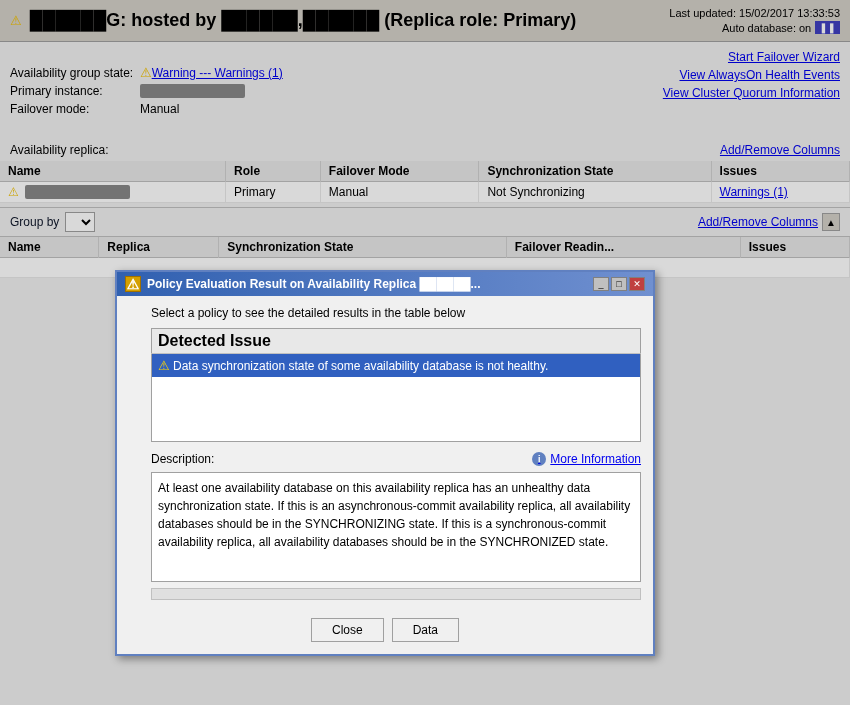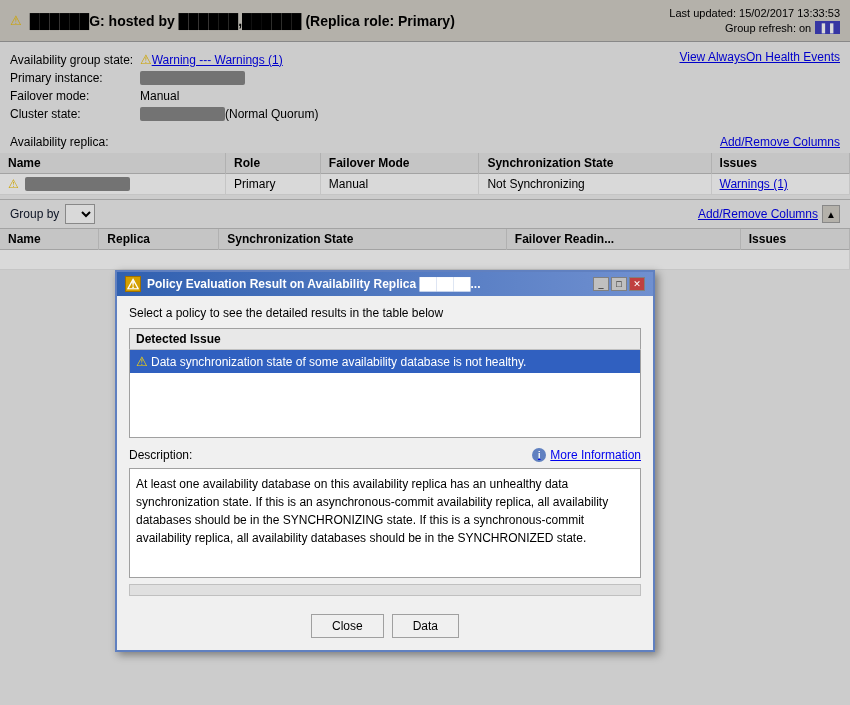--- a/index.html
+++ b/index.html
@@ -28,21 +28,21 @@
       display: flex;
       align-items: center;
       border-bottom: 1px solid #a0a0a0;
       min-height: 42px;
     }
     .header-icon {
       font-size: 22px;
       margin-right: 8px;
     }
     .header-title {
-      font-size: 14px;
+      font-size: 18px;
       font-weight: bold;
       color: #000;
       flex: 1;
     }
     .header-right {
       text-align: right;
       font-size: 11px;
       color: #000;
     }
     .header-right .auto-refresh {
@@ -56,21 +56,21 @@
       background: #4040c0;
       color: white;
       border: none;
       padding: 1px 4px;
       font-size: 10px;
       cursor: pointer;
     }
 
     
     .info-section {
-      padding: 8px 10px;
+      padding: 21px 10px;
       background: #f0f0f0;
     }
     .info-row {
       display: flex;
       align-items: center;
       padding: 2px 0;
       font-size: 12px;
     }
     .info-label {
       color: #000;
@@ -263,41 +263,42 @@
       justify-content: center;
       color: #000;
     }
     .modal-ctrl-btn.close {
       background: #c04040;
       color: white;
     }
 
     .modal-body {
       padding: 10px 12px;
+      margin-left: 22px;
     }
     .modal-instruction {
       font-size: 12px;
       color: #000;
       margin-bottom: 8px;
     }
 
     
     .issues-table {
       width: 100%;
       border: 1px solid #a0a0a0;
       background: #fff;
       border-collapse: collapse;
     }
     .issues-table thead tr {
       background: #e8e8e8;
     }
     .issues-table th {
       padding: 3px 6px;
       text-align: left;
-      font-size: 12px;
+      font-size: 16px;
       border-bottom: 1px solid #c0c0c0;
     }
     .issues-table td {
       padding: 4px 6px;
       font-size: 12px;
     }
     .issues-table tr.selected td {
       background: #3060c0;
       color: white;
     }
@@ -383,48 +384,45 @@
 <body>
 
 <div class="main-panel">
 
   <div class="header-bar">
     <span class="header-icon warn-icon">⚠</span>
     <span class="header-title">██████G: hosted by ██████,██████ (Replica role: Primary)</span>
     <div class="header-right">
       <div>Last updated: 15/02/2017 13:33:53</div>
       <div class="auto-refresh">
-        <span>Group refresh: on</span>
+        <span>Auto database: on</span>
         <button class="pause-btn">❚❚</button>
       </div>
     </div>
   </div>
 
   <div class="links-section">
+    <a>Start Failover Wizard</a>
     <a>View AlwaysOn Health Events</a>
+    <a>View Cluster Quorum Information</a>
   </div>
 
   <div class="info-section">
     <div class="info-row">
       <span class="info-label">Availability group state:</span>
       <span class="warn-icon">⚠</span>
       <a class="warning-link">Warning --- Warnings (1)</a>
     </div>
     <div class="info-row">
       <span class="info-label">Primary instance:</span>
       <span class="blurred-text">██████,██████</span>
     </div>
     <div class="info-row">
       <span class="info-label">Failover mode:</span>
       <span class="info-value">Manual</span>
-    </div>
-    <div class="info-row">
-      <span class="info-label">Cluster state:</span>
-      <span class="blurred-text">██████████</span>
-      <span class="info-value">(Normal Quorum)</span>
     </div>
   </div>
 
   <div class="section-header">
     <span>Availability replica:</span>
     <a class="add-remove-link">Add/Remove Columns</a>
   </div>
 
   <div>
     <table class="data-table">

